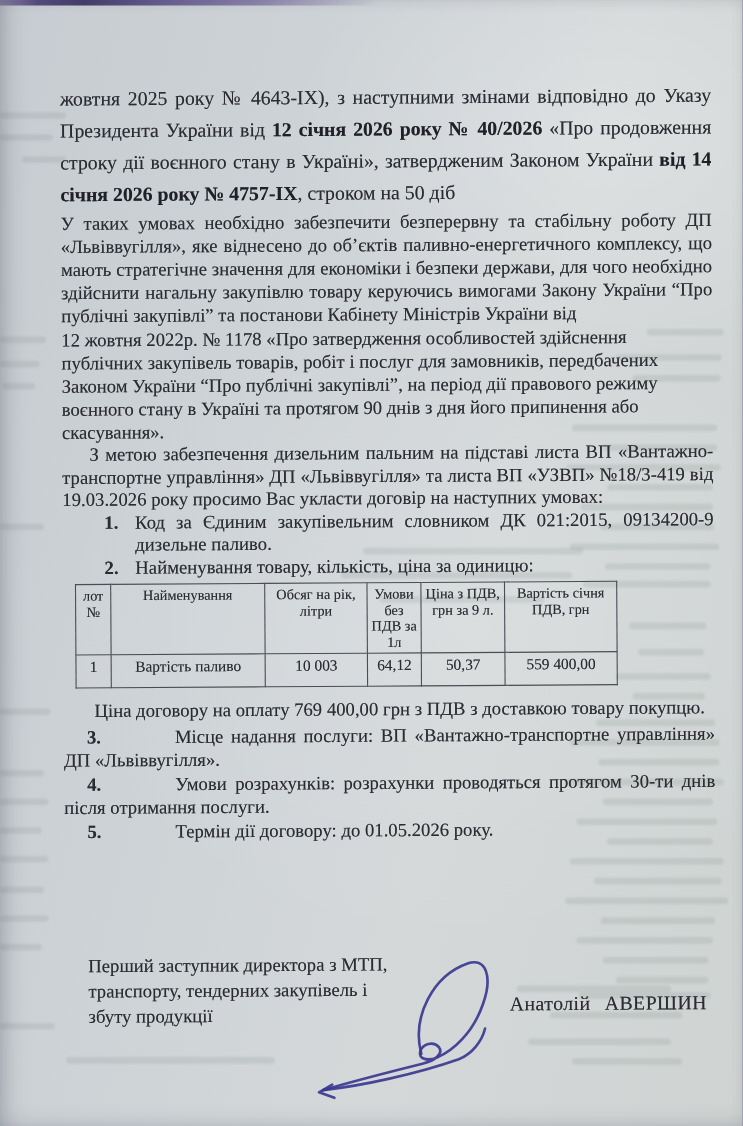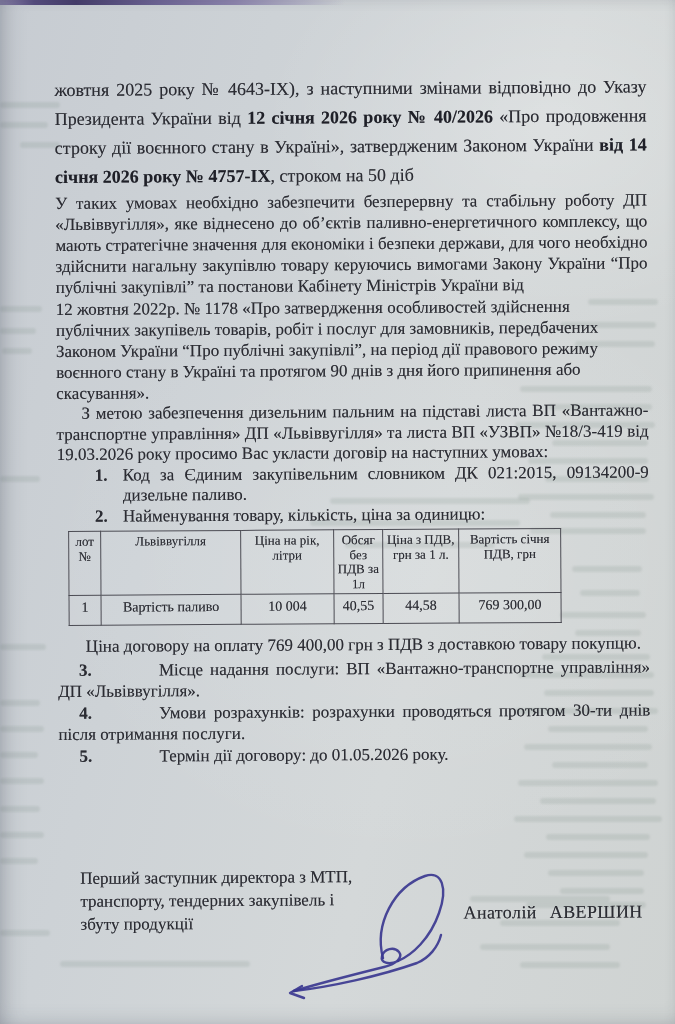--- a/index.html
+++ b/index.html
@@ -158,35 +158,35 @@
         <col style="width:32px">
           <col style="width:140px">
           <col style="width:93px">
         <col style="width:49px">
           <col style="width:76px">
           <col style="width:102px">
       </colgroup>
       <thead>
         <tr>
           <th>лот №</th>
-          <th>Львіввугілля</th>
-          <th>Ціна на рік, літри</th>
-          <th>Обсяг без ПДВ за 1л</th>
-          <th>Ціна з ПДВ, грн за 1 л.</th>
+          <th>Найменування</th>
+          <th>Обсяг на рік, літри</th>
+          <th>Умови без ПДВ за 1л</th>
+          <th>Ціна з ПДВ, грн за 9 л.</th>
           <th>Вартість січня ПДВ, грн</th>
         </tr>
       </thead>
       <tbody>
         <tr>
           <td>1</td>
           <td>Вартість паливо</td>
-          <td>10 004</td>
-          <td>40,55</td>
-          <td>44,58</td>
-          <td>769 300,00</td>
+          <td>10 003</td>
+          <td>64,12</td>
+          <td>50,37</td>
+          <td>559 400,00</td>
         </tr>
       </tbody>
     </table>
 
     <p class="price">Ціна договору на оплату 769 400,00 грн з ПДВ з доставкою товару покупцю.</p>
 
     <p class="li-bot m4"><span class="num">3.</span><span>Місце надання послуги: ВП «Вантажно-транспортне управління» ДП «Львіввугілля».</span></p>
     <p class="li-bot m2"><span class="num">4.</span><span>Умови розрахунків: розрахунки проводяться протягом 30-ти днів після отримання послуги.</span></p>
     <p class="li-bot m2"><span class="num">5.</span><span>Термін дії договору: до 01.05.2026 року.</span></p>
 

